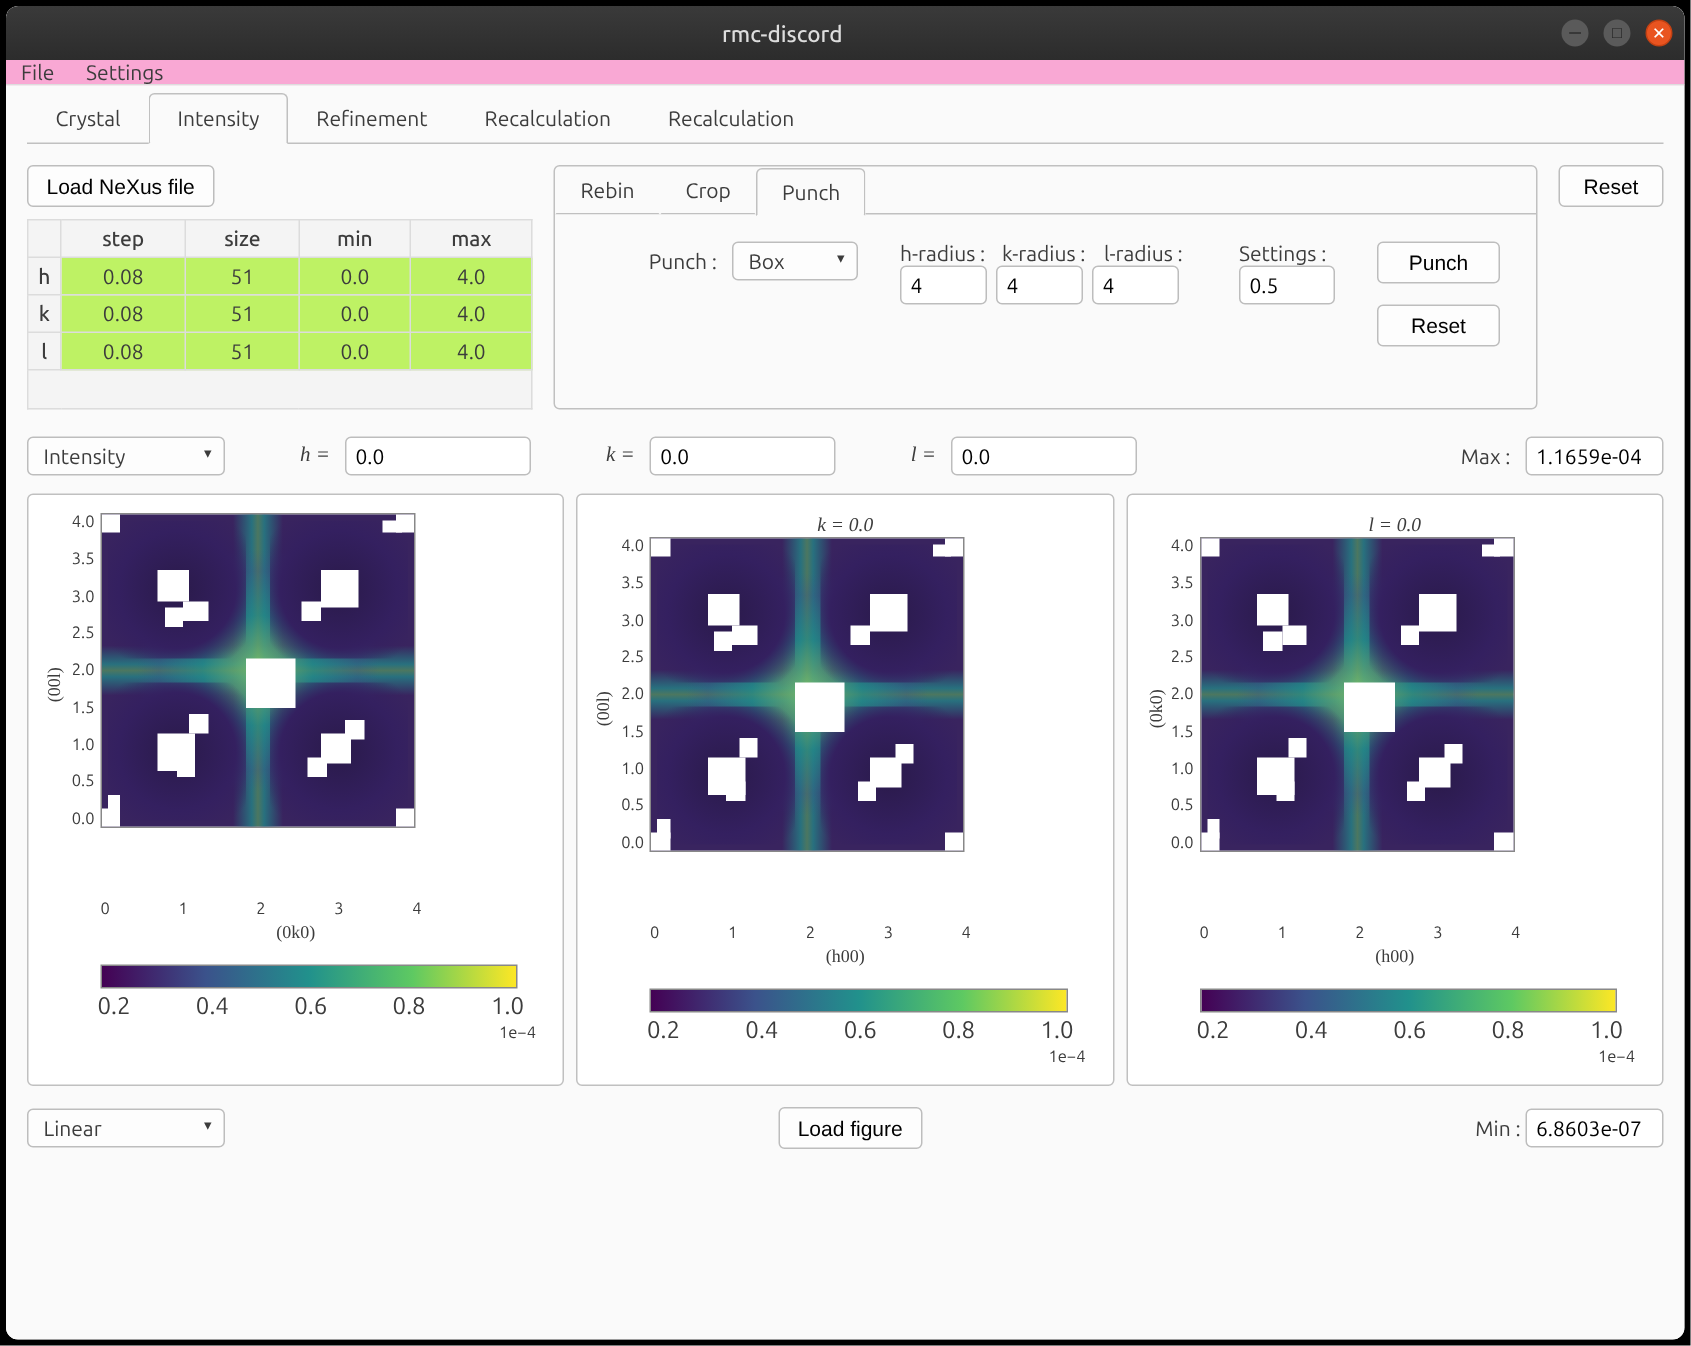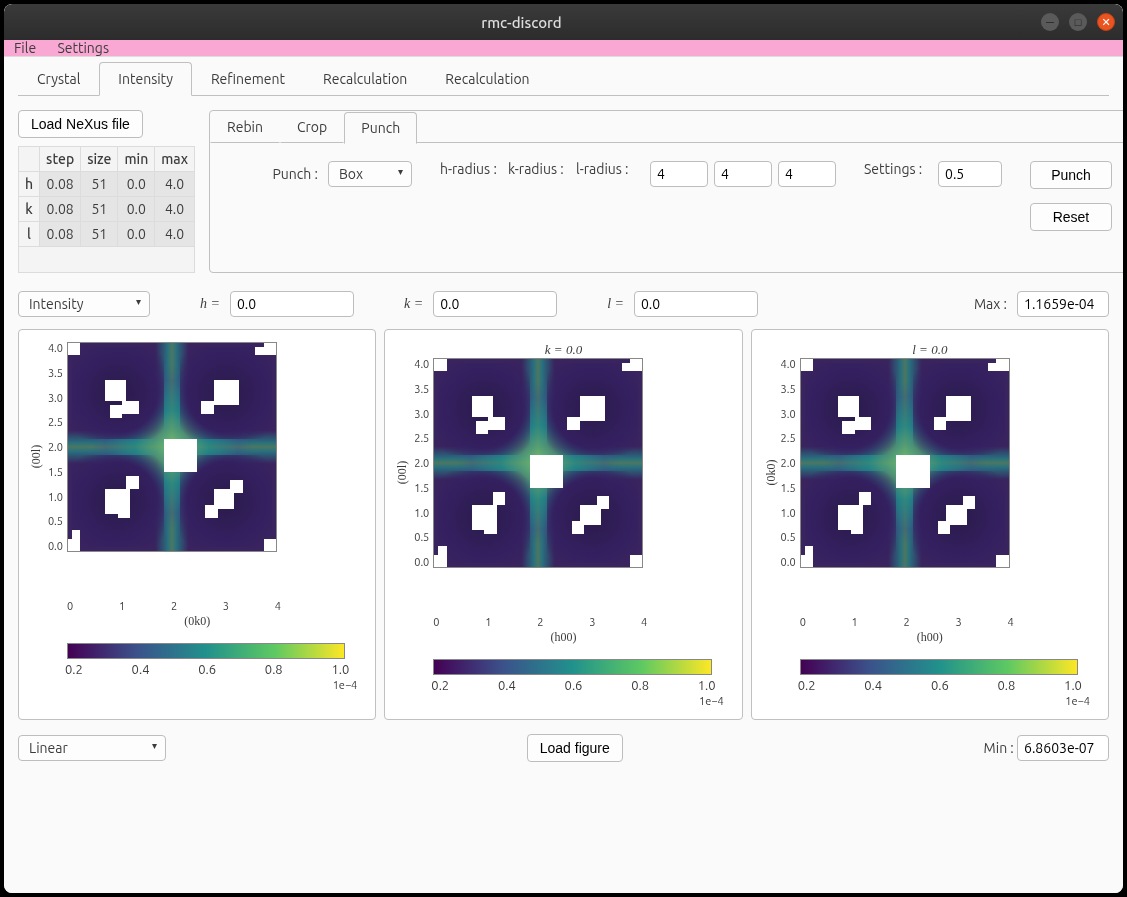--- a/index.html
+++ b/index.html
@@ -22,39 +22,39 @@
 .tabs { display: flex; border-bottom: 1px solid #c0c0c0; margin-top: 4px; }
 .tab { padding: 8px 18px; cursor: default; border: 1px solid transparent; border-bottom: none; border-radius: 4px 4px 0 0; position: relative; top: 1px; }
 .tab.active { background: #fafafa; border-color: #c0c0c0; border-bottom: 1px solid #fafafa; }
 
 .toprow { display: flex; gap: 14px; margin-top: 14px; }
 .leftcol { width: 340px; }
 
 .btn { background: #fdfdfd; border: 1px solid #bdbdbd; border-radius: 4px; padding: 5px 12px; font-size: 14px; cursor: default; }
 
 .table { border: 1px solid #c8c8c8; border-radius: 4px; margin-top: 8px; width: 100%; border-collapse: collapse; font-size: 14px; }
-.table th, .table td { border: 1px solid #dcdcdc; padding: 4px 6px; text-align: center; background: #e5e5e5; }
+.table th, .table td { border: 1px solid #dcdcdc; padding: 4px 6px; text-align: center; background: #bef264; }
 .table th { background: #f4f4f4; font-weight: 500; }
 .table td:first-child, .table th:first-child { background: #f4f4f4; width: 22px; font-weight: 500; }
 .table tr.blank td { height: 26px; }
 
 .rightpanel { flex: 1; border: 1px solid #c0c0c0; border-radius: 4px; padding: 0; }
 .subtabs { display: flex; }
 .subtab { padding: 7px 16px; border: 1px solid transparent; border-radius: 4px 4px 0 0; cursor: default; position: relative; }
 .subtab.active { border-color: #c0c0c0; background: #fafafa; border-bottom: 1px solid #fafafa; top: 1px; z-index: 2; }
 .subtab-sep { flex: 1; border-bottom: 1px solid #c0c0c0; }
 
 .punchbody { padding: 18px 24px 24px 24px; display: flex; gap: 28px; align-items: flex-start; }
 .pgroup { display: flex; flex-direction: column; gap: 20px; }
 .prow { display: flex; align-items: center; gap: 10px; }
 .plabel { width: 84px; text-align: right; }
 .select { background: #fdfdfd; border: 1px solid #bdbdbd; border-radius: 4px; padding: 4px 24px 4px 10px; width: 84px; position: relative; }
 .select::after { content: '▾'; position: absolute; right: 8px; font-size: 10px; }
 .input { background: #fff; border: 1px solid #bdbdbd; border-radius: 4px; padding: 4px 6px; width: 58px; font-size: 14px; font-family: inherit; }
-.radgroup { display: flex; flex-direction: row; gap: 12px; }
+.radgroup { display: flex; flex-direction: column; gap: 0; }
 .radlabels { display: flex; gap: 6px; }
 .radlabels span { width: 62px; }
 .radinputs { display: flex; gap: 6px; }
 .btncol { display: flex; flex-direction: column; gap: 14px; margin-left: auto; }
 
 .midrow { display: flex; align-items: center; gap: 10px; margin-top: 18px; }
 .midrow .spacer { flex: 1; }
 .midrow .select { width: 132px; }
 .midrow input.wide { width: 124px; }
 .midrow .dimlbl { font-style: italic; font-family: 'Times New Roman', serif; margin-left: 40px; }
@@ -62,21 +62,21 @@
 .plots { display: flex; gap: 8px; margin-top: 12px; }
 .plotbox { flex: 1; border: 1px solid #c0c0c0; border-radius: 4px; background: #fff; padding: 12px; }
 .plottitle { text-align: center; font-family: 'Times New Roman', serif; font-style: italic; font-size: 13px; }
 .plotarea { position: relative; height: 254px; display: flex; }
 .yaxis { display: flex; flex-direction: column; align-items: flex-end; justify-content: space-between; height: 210px; font-size: 11px; padding-right: 4px; width: 36px; }
 .ylabel { position: absolute; left: -6px; top: 50%; transform: rotate(-90deg) translate(20px, 0); font-size: 12px; font-family: 'Times New Roman', serif; }
 .heatmap { position: relative; width: 210px; height: 210px; border: 1px solid #888; }
 .xaxis { display: flex; justify-content: space-between; font-size: 11px; width: 214px; margin-left: 36px; margin-top: 4px; }
 .xlabel { text-align: center; font-size: 12px; font-family: 'Times New Roman', serif; margin-top: 2px; }
 .cbar { height: 16px; margin: 14px 18px 2px 36px; border: 1px solid #888; background: linear-gradient(90deg, #440154, #3b528b, #21918c, #5ec962, #fde725); }
-.cbarticks { display: flex; justify-content: space-between; margin: 3px 14px 0 34px; font-size: 13px; }
+.cbarticks { display: flex; justify-content: space-between; margin: 3px 14px 0 34px; font-size: 16px; }
 .expn { text-align: right; font-size: 11px; margin-right: 6px; margin-top: 3px; }
 
 .botrow { display: flex; align-items: center; margin-top: 14px; }
 .botrow .spacer { flex: 1; }
 
 .hm-bg { position: absolute; inset: 0; background:
   radial-gradient(circle at 50% 50%, rgba(144,200,100,0.7) 0%, rgba(33,145,140,0.6) 25%, rgba(59,82,139,0.3) 45%, transparent 55%),
   linear-gradient(90deg, transparent 42%, rgba(33,145,140,0.7) 48%, rgba(94,201,98,0.5) 50%, rgba(33,145,140,0.7) 52%, transparent 58%),
   linear-gradient(0deg, transparent 42%, rgba(33,145,140,0.7) 48%, rgba(94,201,98,0.5) 50%, rgba(33,145,140,0.7) 52%, transparent 58%),
   #39245f;
@@ -382,21 +382,21 @@
             <span>0.4</span>
             <span>0.6</span>
             <span>0.8</span>
             <span>1.0</span>
           </div>
     <div class="expn">1e−4</div>
   </div>
       </div>
 
     <div class="botrow">
-      <div class="select" style="width:148px">Linear</div>
+      <div class="select" style="width:132px">Linear</div>
       <div class="spacer"></div>
       <button class="btn">Load figure</button>
       <div class="spacer"></div>
       <span>Min :</span>
       &nbsp;
       <input class="input" style="width: 92px;" value="6.8603e-07">
     </div>
   </div>
 </div>
 

